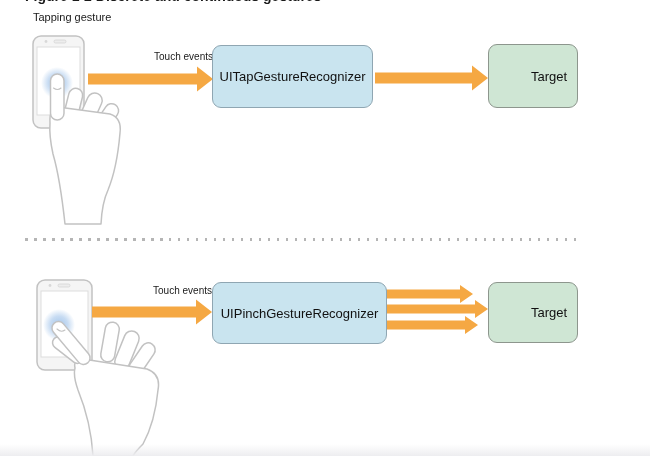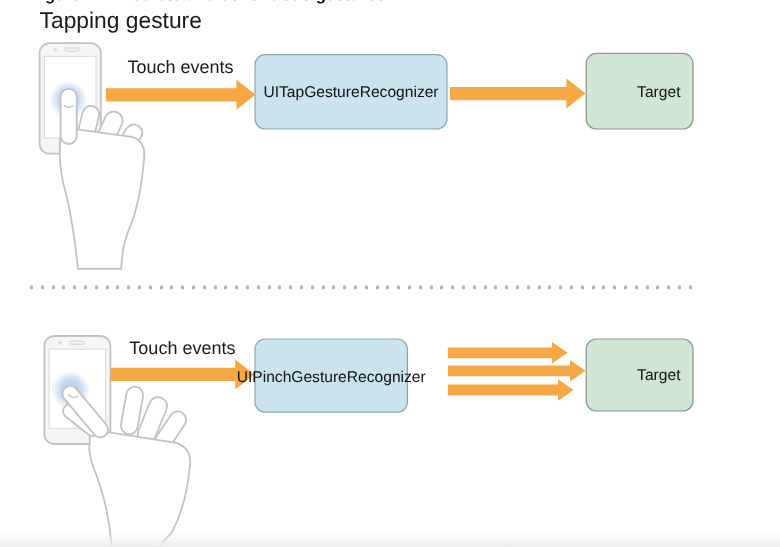--- a/index.html
+++ b/index.html
@@ -30,27 +30,27 @@
     overflow:hidden;
   }
   .clipped-heading span{
     display:inline-block;
     font-size:14px;font-weight:bold;line-height:16px;
     transform:translateY(-13px);
     white-space:nowrap;
   }
   .sec-label{
     position:absolute;
-    font-size:19px;line-height:15px;color:var(--color-text);
+    font-size:11px;line-height:15px;color:var(--color-text);
     white-space:nowrap;
   }
   .arrow-label{
     position:absolute;
-    font-size:15px;line-height:14px;color:var(--color-text);
-    text-align:center;white-space:nowrap;
+    font-size:10px;line-height:14px;color:var(--color-text);
+    text-align:right;white-space:nowrap;
   }
   .box{
     position:absolute;
     box-sizing:border-box;
     border-radius:9px;
     display:flex;align-items:center;justify-content:center;
     font-size:13px;color:#111;
     text-align:center;
   }
   .box.recognizer{
@@ -166,21 +166,21 @@
   <svg class="arrow" style="left:373px;top:284px;" width="100" height="20" viewBox="0 0 100 20">
     <polygon points="0,5.5 87,5.5 87,1 100,10 87,19 87,14.5 0,14.5"></polygon>
   </svg>
   <svg class="arrow" style="left:373px;top:299px;" width="115" height="20" viewBox="0 0 115 20">
     <polygon points="0,5.5 102,5.5 102,1 115,10 102,19 102,14.5 0,14.5"></polygon>
   </svg>
   <svg class="arrow" style="left:373px;top:315px;" width="105" height="20" viewBox="0 0 105 20">
     <polygon points="0,5.5 92,5.5 92,1 105,10 92,19 92,14.5 0,14.5"></polygon>
   </svg>
 
-  <div class="box recognizer" style="left:212px;top:282px;width:128px;height:62px;">
+  <div class="box recognizer" style="left:212px;top:282px;width:175px;height:62px;">
     <span>UIPinchGestureRecognizer</span>
   </div>
 
   <div class="box target" style="left:488px;top:282px;width:90px;height:61px;">
     <span>Target</span>
   </div>
 
   <div class="bottom-fade"></div>
 </div>
 

